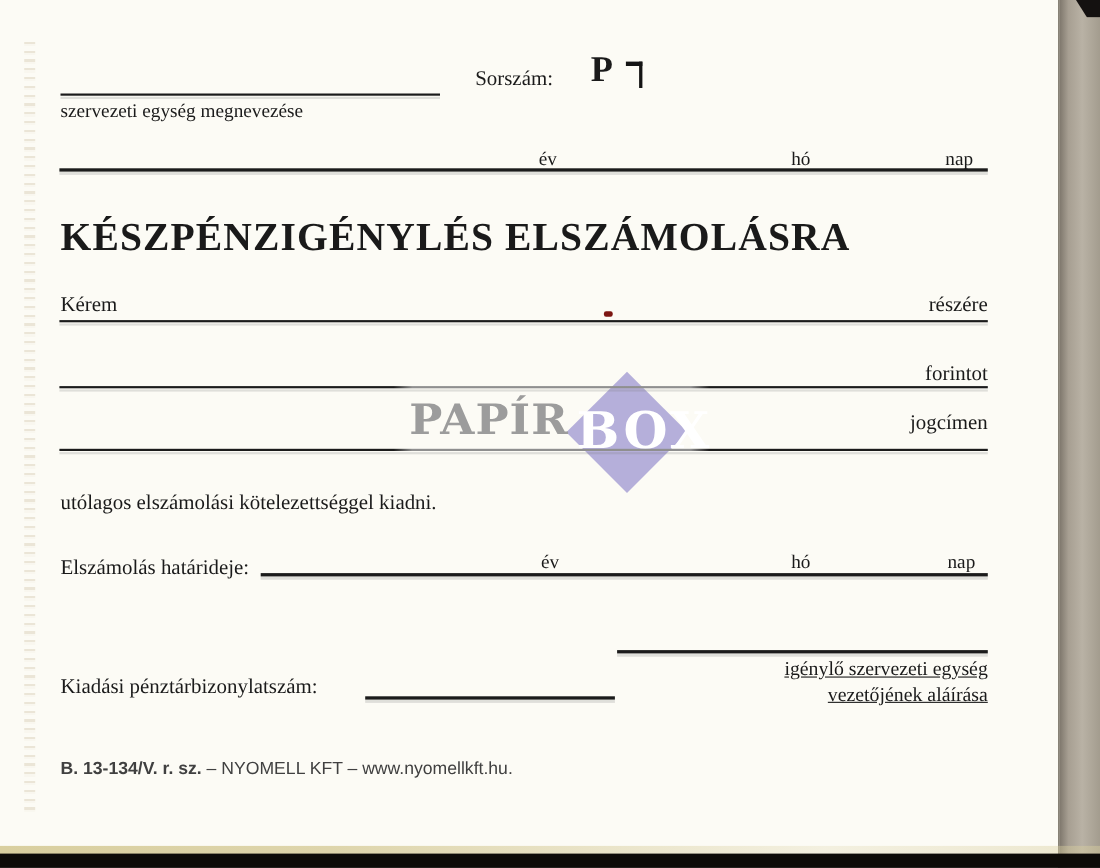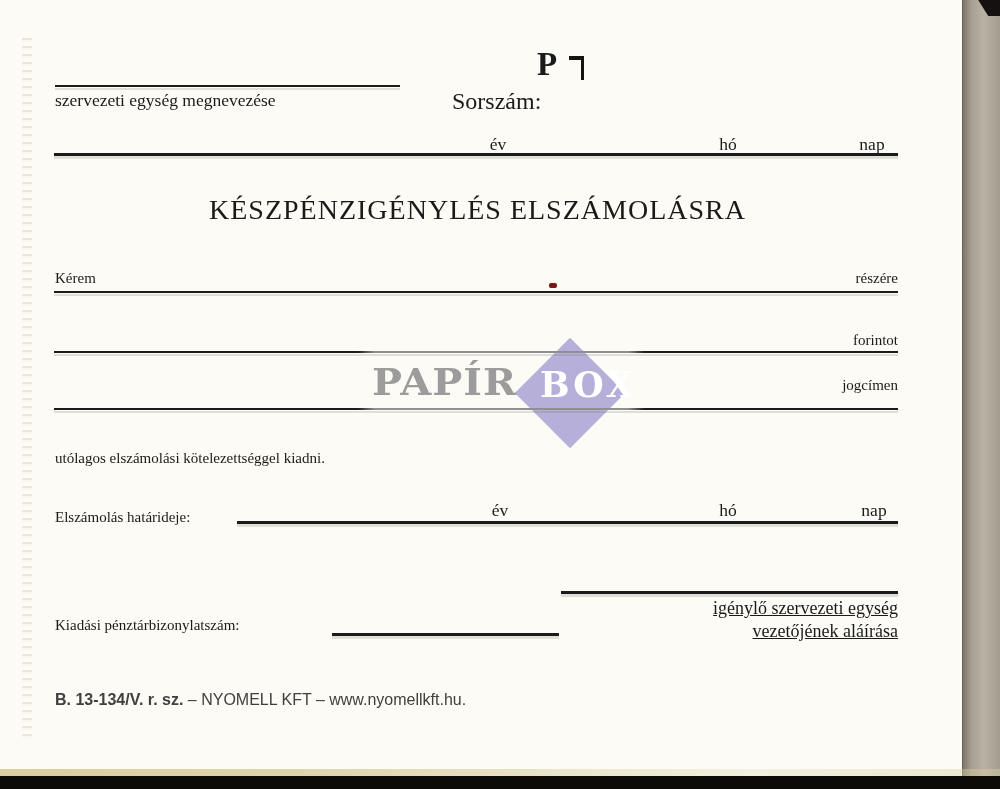--- a/index.html
+++ b/index.html
@@ -32,28 +32,28 @@
   }
   .bottom-black{left:0;top:776px;width:1000px;height:13px;background:#0d0b08;}
   
   .line{background:#1b1b1b;height:2px;box-shadow:0 3px 0 rgba(125,125,125,0.22);}
   .line.thick{height:3px;}
   .line.tritone{
     background:linear-gradient(to right,
       #1b1b1b 0%, #1b1b1b 36%, #8f8f8f 38%, #8f8f8f 68%, #1b1b1b 70%, #1b1b1b 100%);
   }
   
-  .t{font-size:15px;line-height:22px;white-space:nowrap;}
+  .t{font-size:19px;line-height:22px;white-space:nowrap;}
   .small{font-size:17.5px;}
   .caption{font-size:17.5px;}
   .title{
-    left:55px;top:194px;width:845px;text-align:center;
-    font-size:28px;font-weight:normal;letter-spacing:1px;white-space:nowrap;
+    left:55px;top:194px;width:845px;text-align:left;
+    font-size:36px;font-weight:bold;letter-spacing:1px;white-space:nowrap;
   }
-  .serial-label{left:452px;top:61px;font-size:24px;margin-top:27px;}
+  .serial-label{left:432px;top:61px;font-size:19px;}
   .serial-value{left:537px;top:46px;font-size:33px;font-weight:bold;letter-spacing:1px;}
   .serial-partial{
     left:569px;top:56px;width:12px;height:20px;
     border-top:4px solid #141414;border-right:3px solid #141414;
   }
   .right-edge{left:55px;width:843px;text-align:right;}
   .center-sig{left:561px;width:337px;text-align:right;font-size:18px;line-height:23px;text-decoration:underline;}
   .footer{
     left:55px;top:691px;font-family:"Liberation Sans",sans-serif;
     font-size:16px;white-space:nowrap;color:#404040;
@@ -65,23 +65,22 @@
     left:531px;top:354px;width:78px;height:78px;
     transform:rotate(45deg);z-index:1;
   }
   .wm-word1{
     left:372px;top:358px;z-index:1;
     font-family:"DejaVu Serif",serif;font-weight:bold;font-size:40px;
     letter-spacing:1px;transform:scaleY(0.95);
   }
   .wm-word2{
     left:524px;top:364px;z-index:2;
-    font-family:"DejaVu Serif",serif;font-weight:bold;font-size:35px;
+    font-family:"DejaVu Serif",serif;font-weight:bold;font-size:46px;
     letter-spacing:3px;
-    margin-left:16px;
   }
   .z3{z-index:3;}
 </style>
 </head>
 <body>
 
 <div class="abs left-artifact"></div>
 <div class="abs right-band"></div>
 <div class="abs tr-wedge"></div>
 <div class="abs bottom-cream"></div>

